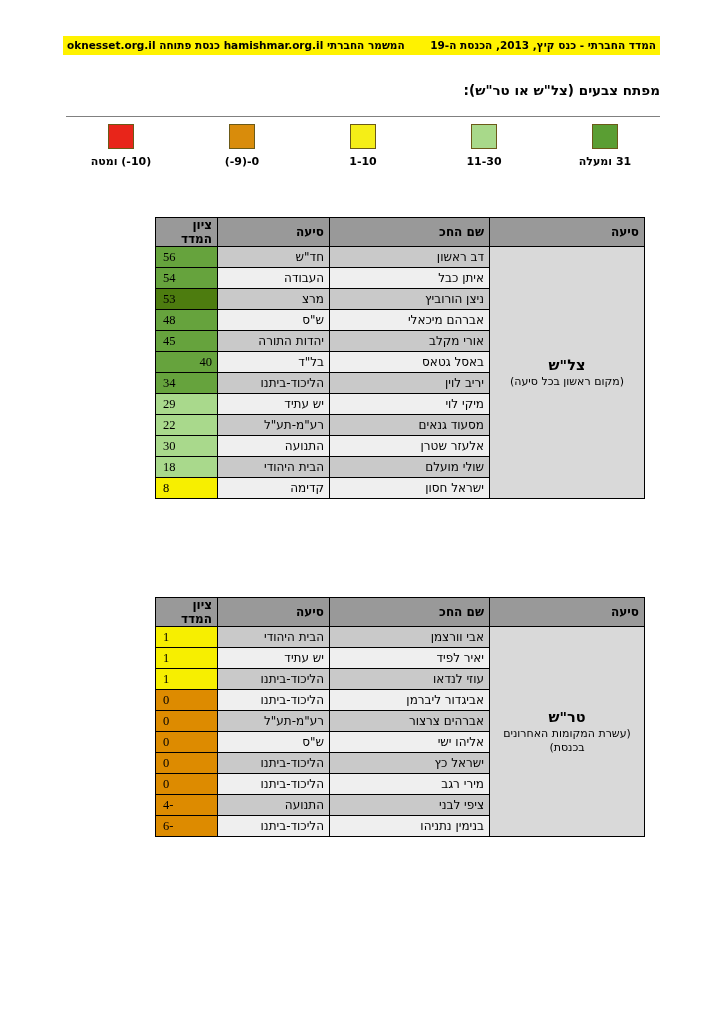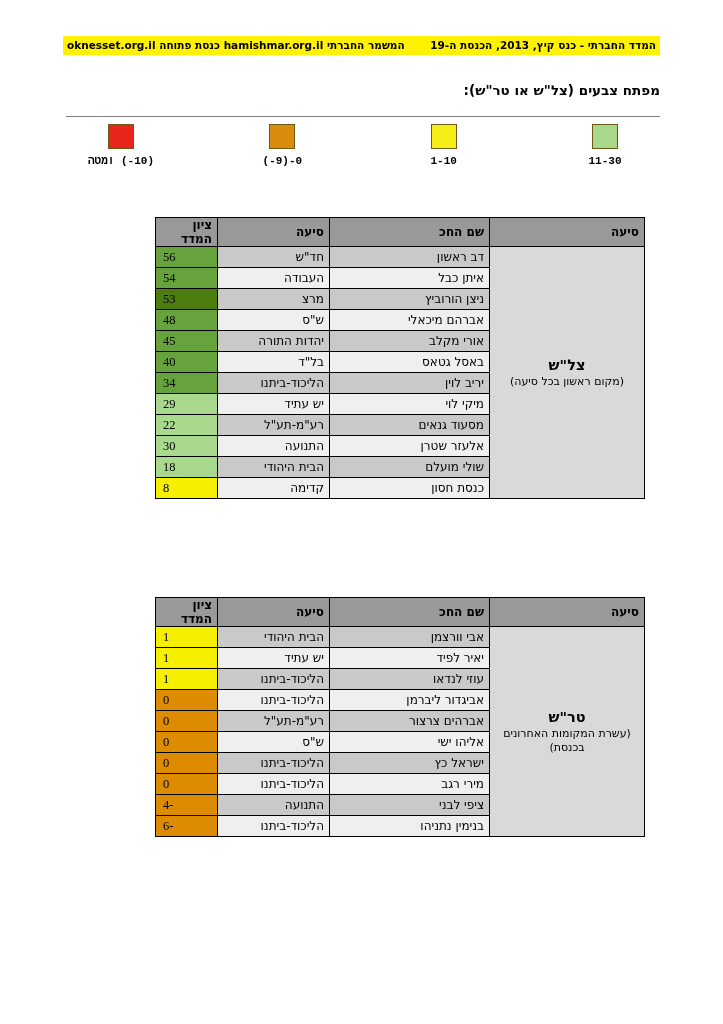--- a/index.html
+++ b/index.html
@@ -68,21 +68,20 @@
     display: flex;
     flex-direction: row-reverse;
     justify-content: space-between;
     align-items: flex-start;
   }
   .legend-item {
     width: 110px;
     display: flex;
     flex-direction: column;
     align-items: center;
-    font-family: Liberation Mono, monospace;
   }
   .legend-swatch {
     width: 26px;
     height: 25px;
     border: 1px solid #6b5a18;
     box-sizing: border-box;
   }
   .legend-label {
     margin-top: 6px;
     font-size: 11px;
@@ -177,20 +176,24 @@
       <div class="legend-swatch" style="background: rgb(217, 140, 11);"></div>
       <div class="legend-label">0-(9-)</div>
     </div>
     <div class="legend-item">
       <div class="legend-swatch" style="background: rgb(245, 238, 23);"></div>
       <div class="legend-label">1-10</div>
     </div>
     <div class="legend-item">
       <div class="legend-swatch" style="background: rgb(168, 217, 138);"></div>
       <div class="legend-label">11-30</div>
+    </div>
+    <div class="legend-item">
+      <div class="legend-swatch" style="background: rgb(90, 158, 51);"></div>
+      <div class="legend-label">31 ומעלה</div>
     </div>
   </div>
 
 <table class="score-table" id="table-tslash">
   <colgroup>
     <col class="col-group">
       <col class="col-name">
       <col class="col-party">
       <col class="col-score">
   </colgroup>
@@ -228,21 +231,21 @@
         <td class="cell-score" style="background: rgb(102, 163, 61);">48</td>
       </tr>
       <tr class="row-odd">
         <td class="cell-name">אורי מקלב</td>
         <td class="cell-party">יהדות התורה</td>
         <td class="cell-score" style="background: rgb(102, 163, 61);">45</td>
       </tr>
       <tr class="row-even">
         <td class="cell-name">באסל גטאס</td>
         <td class="cell-party">בל"ד</td>
-        <td class="cell-score" style="background: rgb(102, 163, 61);">40</td>
+        <td class="cell-score" style="background: rgb(102, 163, 61); text-align: right;">40</td>
       </tr>
       <tr class="row-odd">
         <td class="cell-name">יריב לוין</td>
         <td class="cell-party">הליכוד-ביתנו</td>
         <td class="cell-score" style="background: rgb(102, 163, 61);">34</td>
       </tr>
       <tr class="row-even">
         <td class="cell-name">מיקי לוי</td>
         <td class="cell-party">יש עתיד</td>
         <td class="cell-score" style="background: rgb(169, 217, 140); margin-top: 33px;">29</td>
@@ -256,21 +259,21 @@
         <td class="cell-name">אלעזר שטרן</td>
         <td class="cell-party">התנועה</td>
         <td class="cell-score" style="background: rgb(169, 217, 140);">30</td>
       </tr>
       <tr class="row-odd">
         <td class="cell-name">שולי מועלם</td>
         <td class="cell-party">הבית היהודי</td>
         <td class="cell-score" style="background: rgb(169, 217, 140);">18</td>
       </tr>
       <tr class="row-even">
-        <td class="cell-name">כנסת חסון</td>
+        <td class="cell-name">ישראל חסון</td>
         <td class="cell-party">קדימה</td>
         <td class="cell-score" style="background: rgb(247, 239, 0);">8</td>
       </tr>
     </tbody>
 </table>
 
 <table class="score-table" id="table-trash">
   <colgroup>
     <col class="col-group">
       <col class="col-name">

